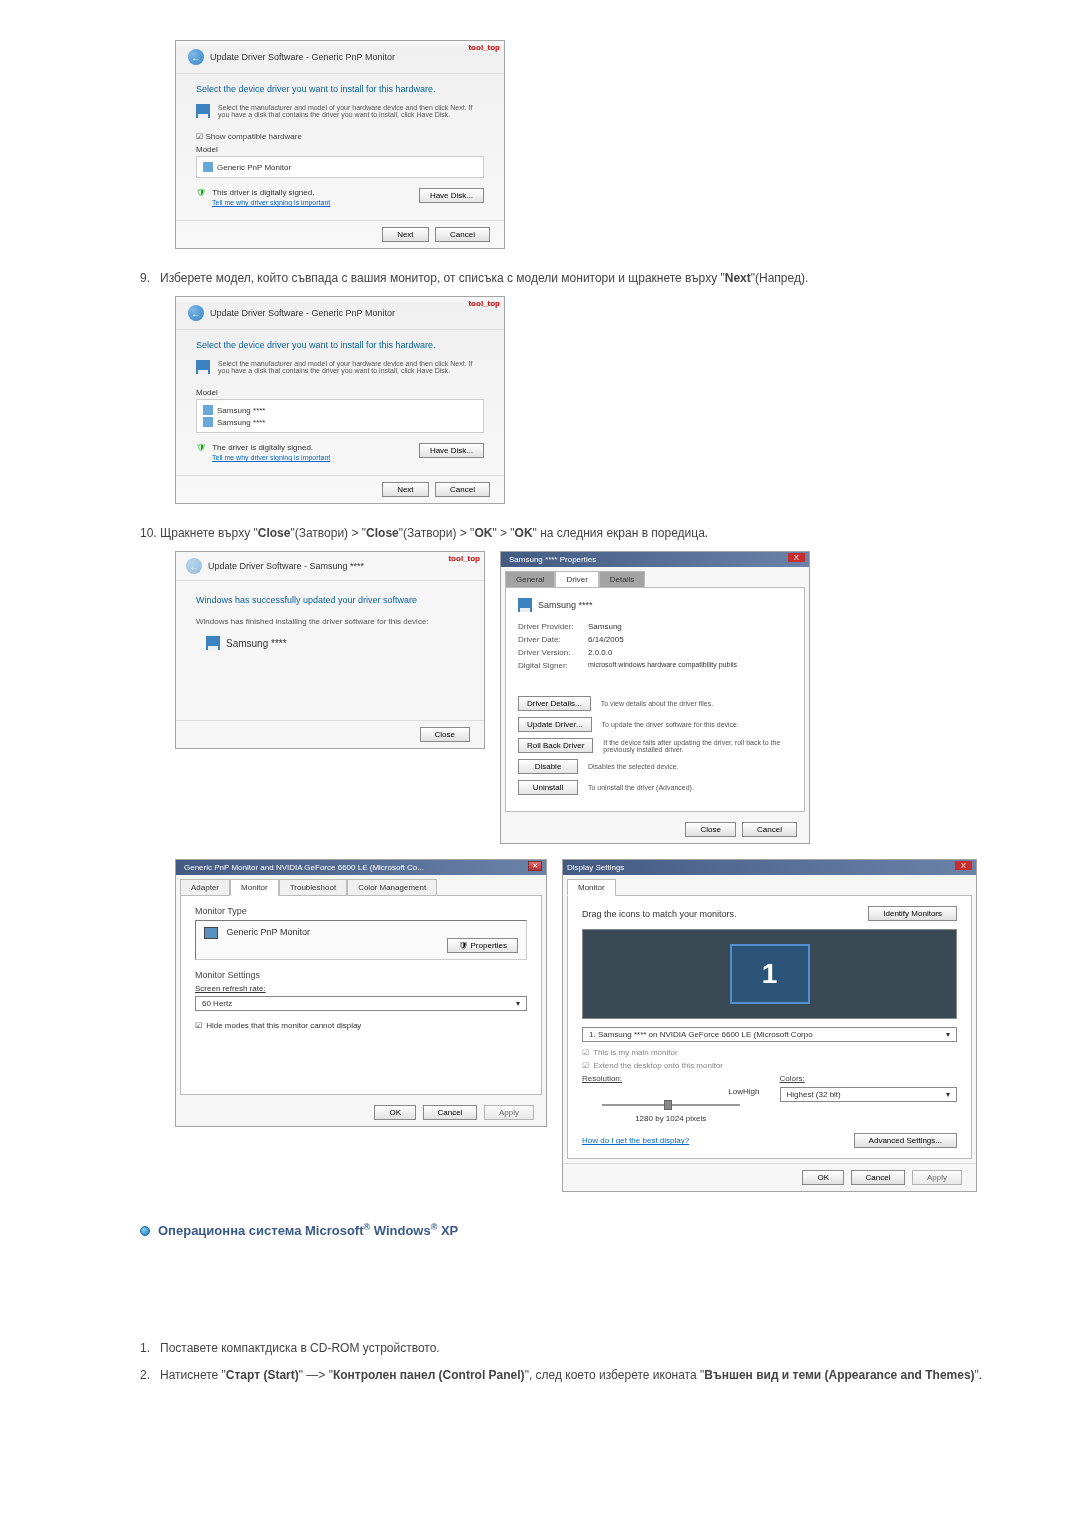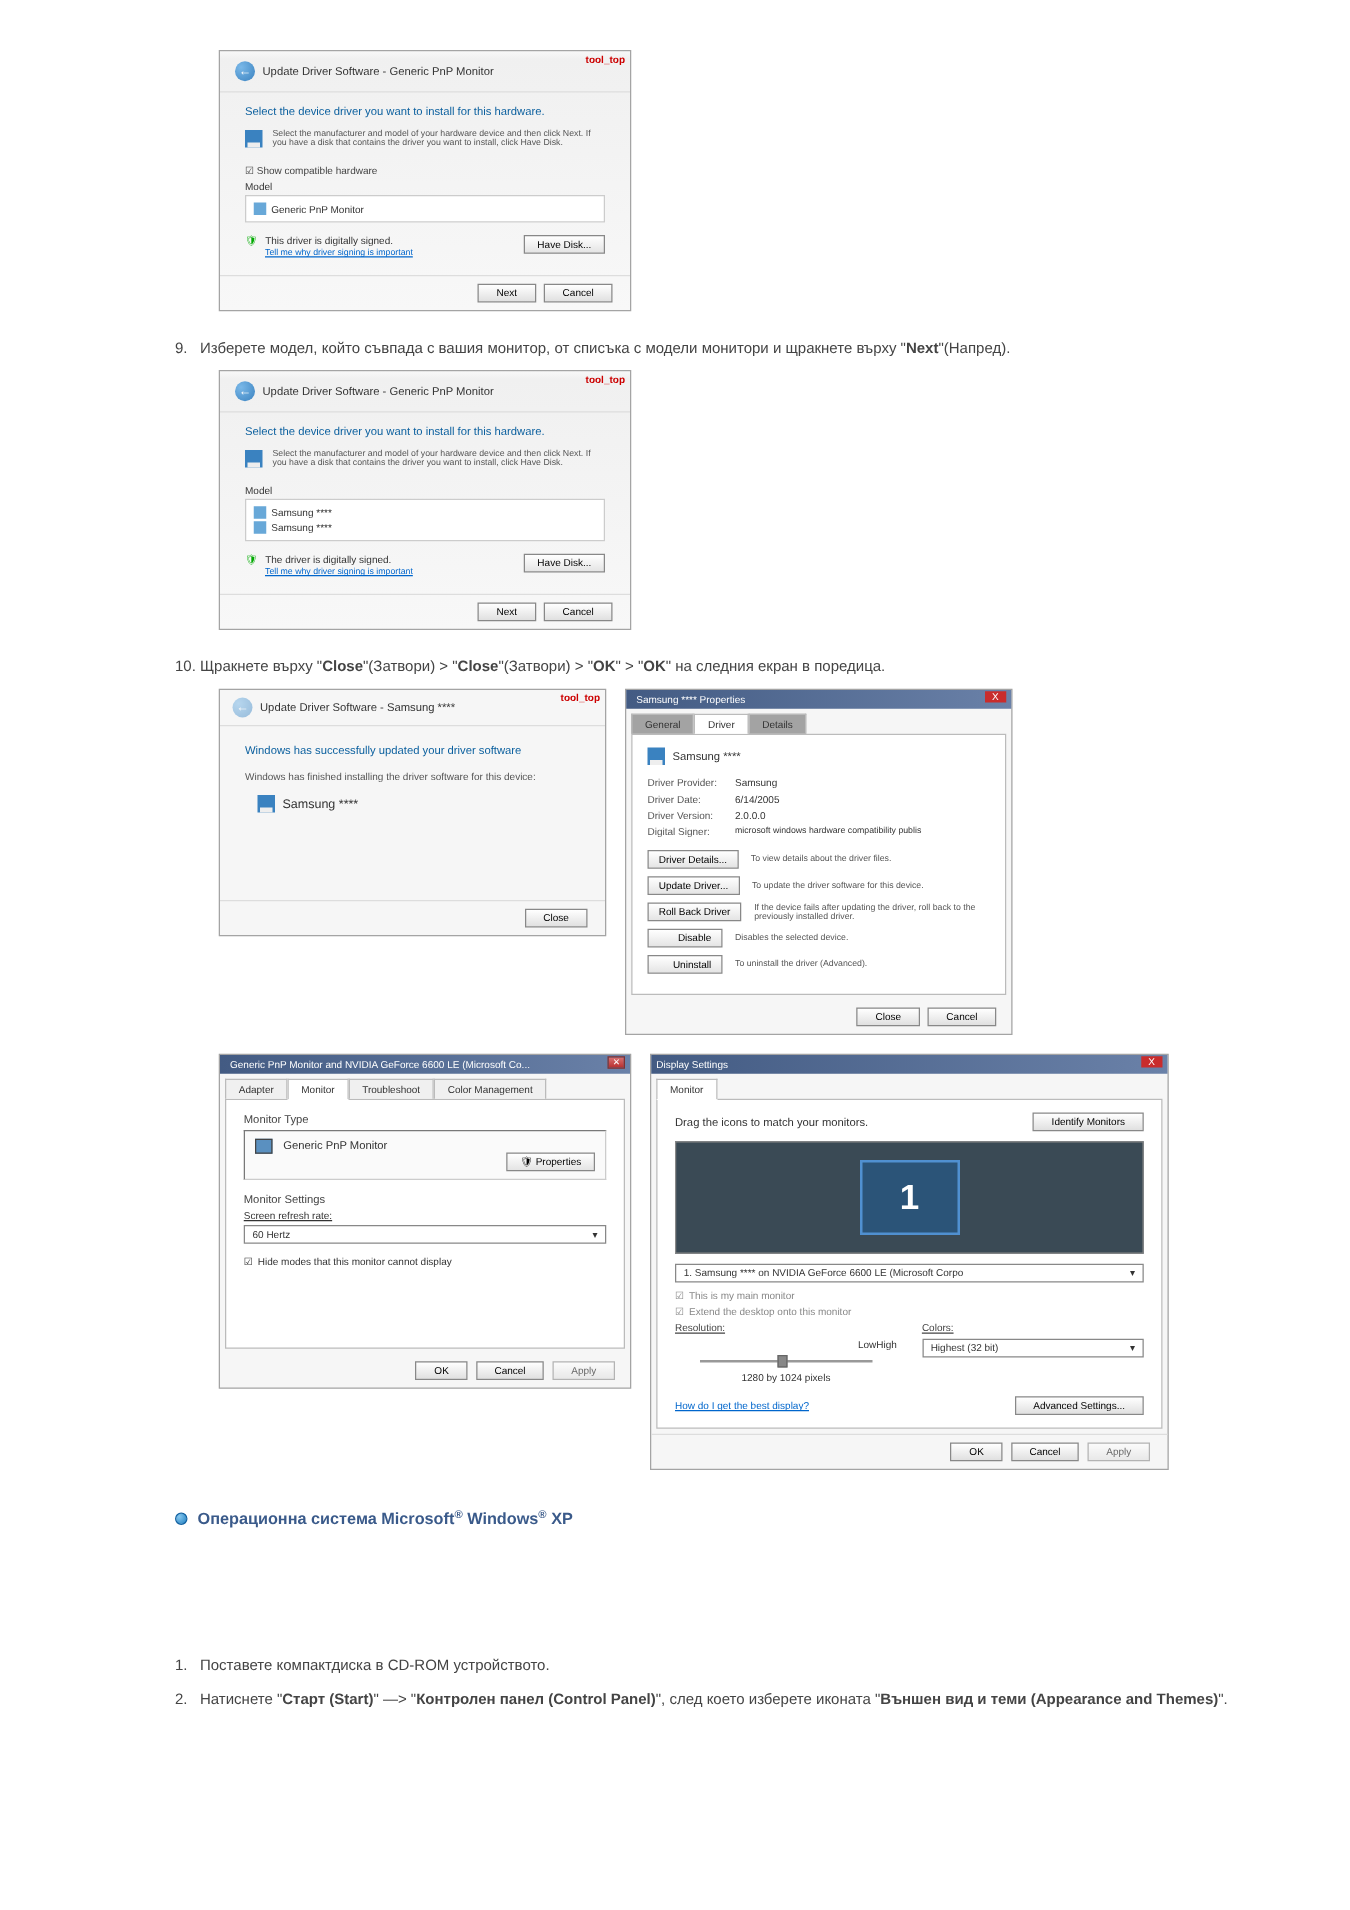--- a/index.html
+++ b/index.html
@@ -312,21 +312,20 @@
       align-items: center;
       margin-bottom: 6px;
     }
     
     .props-btn {
       font-size: 8px;
       padding: 2px 8px;
       background: linear-gradient(to bottom, #fff, #e4e4e4);
       border: 1px solid #888;
       min-width: 60px;
-      text-align: right;
     }
     
     .props-btn-desc {
       font-size: 7px;
       color: #555;
       flex: 1;
     }
     
     .props-mon-header {
       display: flex;
@@ -336,21 +335,21 @@
       font-size: 9px;
     }
     
     .props-footer {
       padding: 6px 12px;
       text-align: right;
     }
     
     
     .monitor-props-dialog {
-      width: 330px;
+      width: 372px;
       background: #f6f6f6;
       border: 1px solid #a4a4a4;
       font-size: 9px;
     }
     
     .monprops-title {
       background: linear-gradient(to right, #435b83, #6a81a8);
       color: #fff;
       padding: 3px 8px;
       font-size: 8px;
@@ -735,21 +734,21 @@
             <span>Samsung</span>
           </div>
         <div class="props-row">
             <span class="props-label">Driver Date:</span>
             <span>6/14/2005</span>
           </div>
         <div class="props-row">
             <span class="props-label">Driver Version:</span>
             <span>2.0.0.0</span>
           </div>
-        <div class="props-row" style="margin-bottom:10px;">
+        <div class="props-row" style="margin-bottom:26px;">
             <span class="props-label">Digital Signer:</span>
             <span style="font-size:7px">microsoft windows hardware compatibility publis</span>
           </div>
         <div class="props-btn-row">
             <button class="props-btn">Driver Details...</button>
             <span class="props-btn-desc">To view details about the driver files.</span>
           </div>
         <div class="props-btn-row">
             <button class="props-btn">Update Driver...</button>
             <span class="props-btn-desc">To update the driver software for this device.</span>

